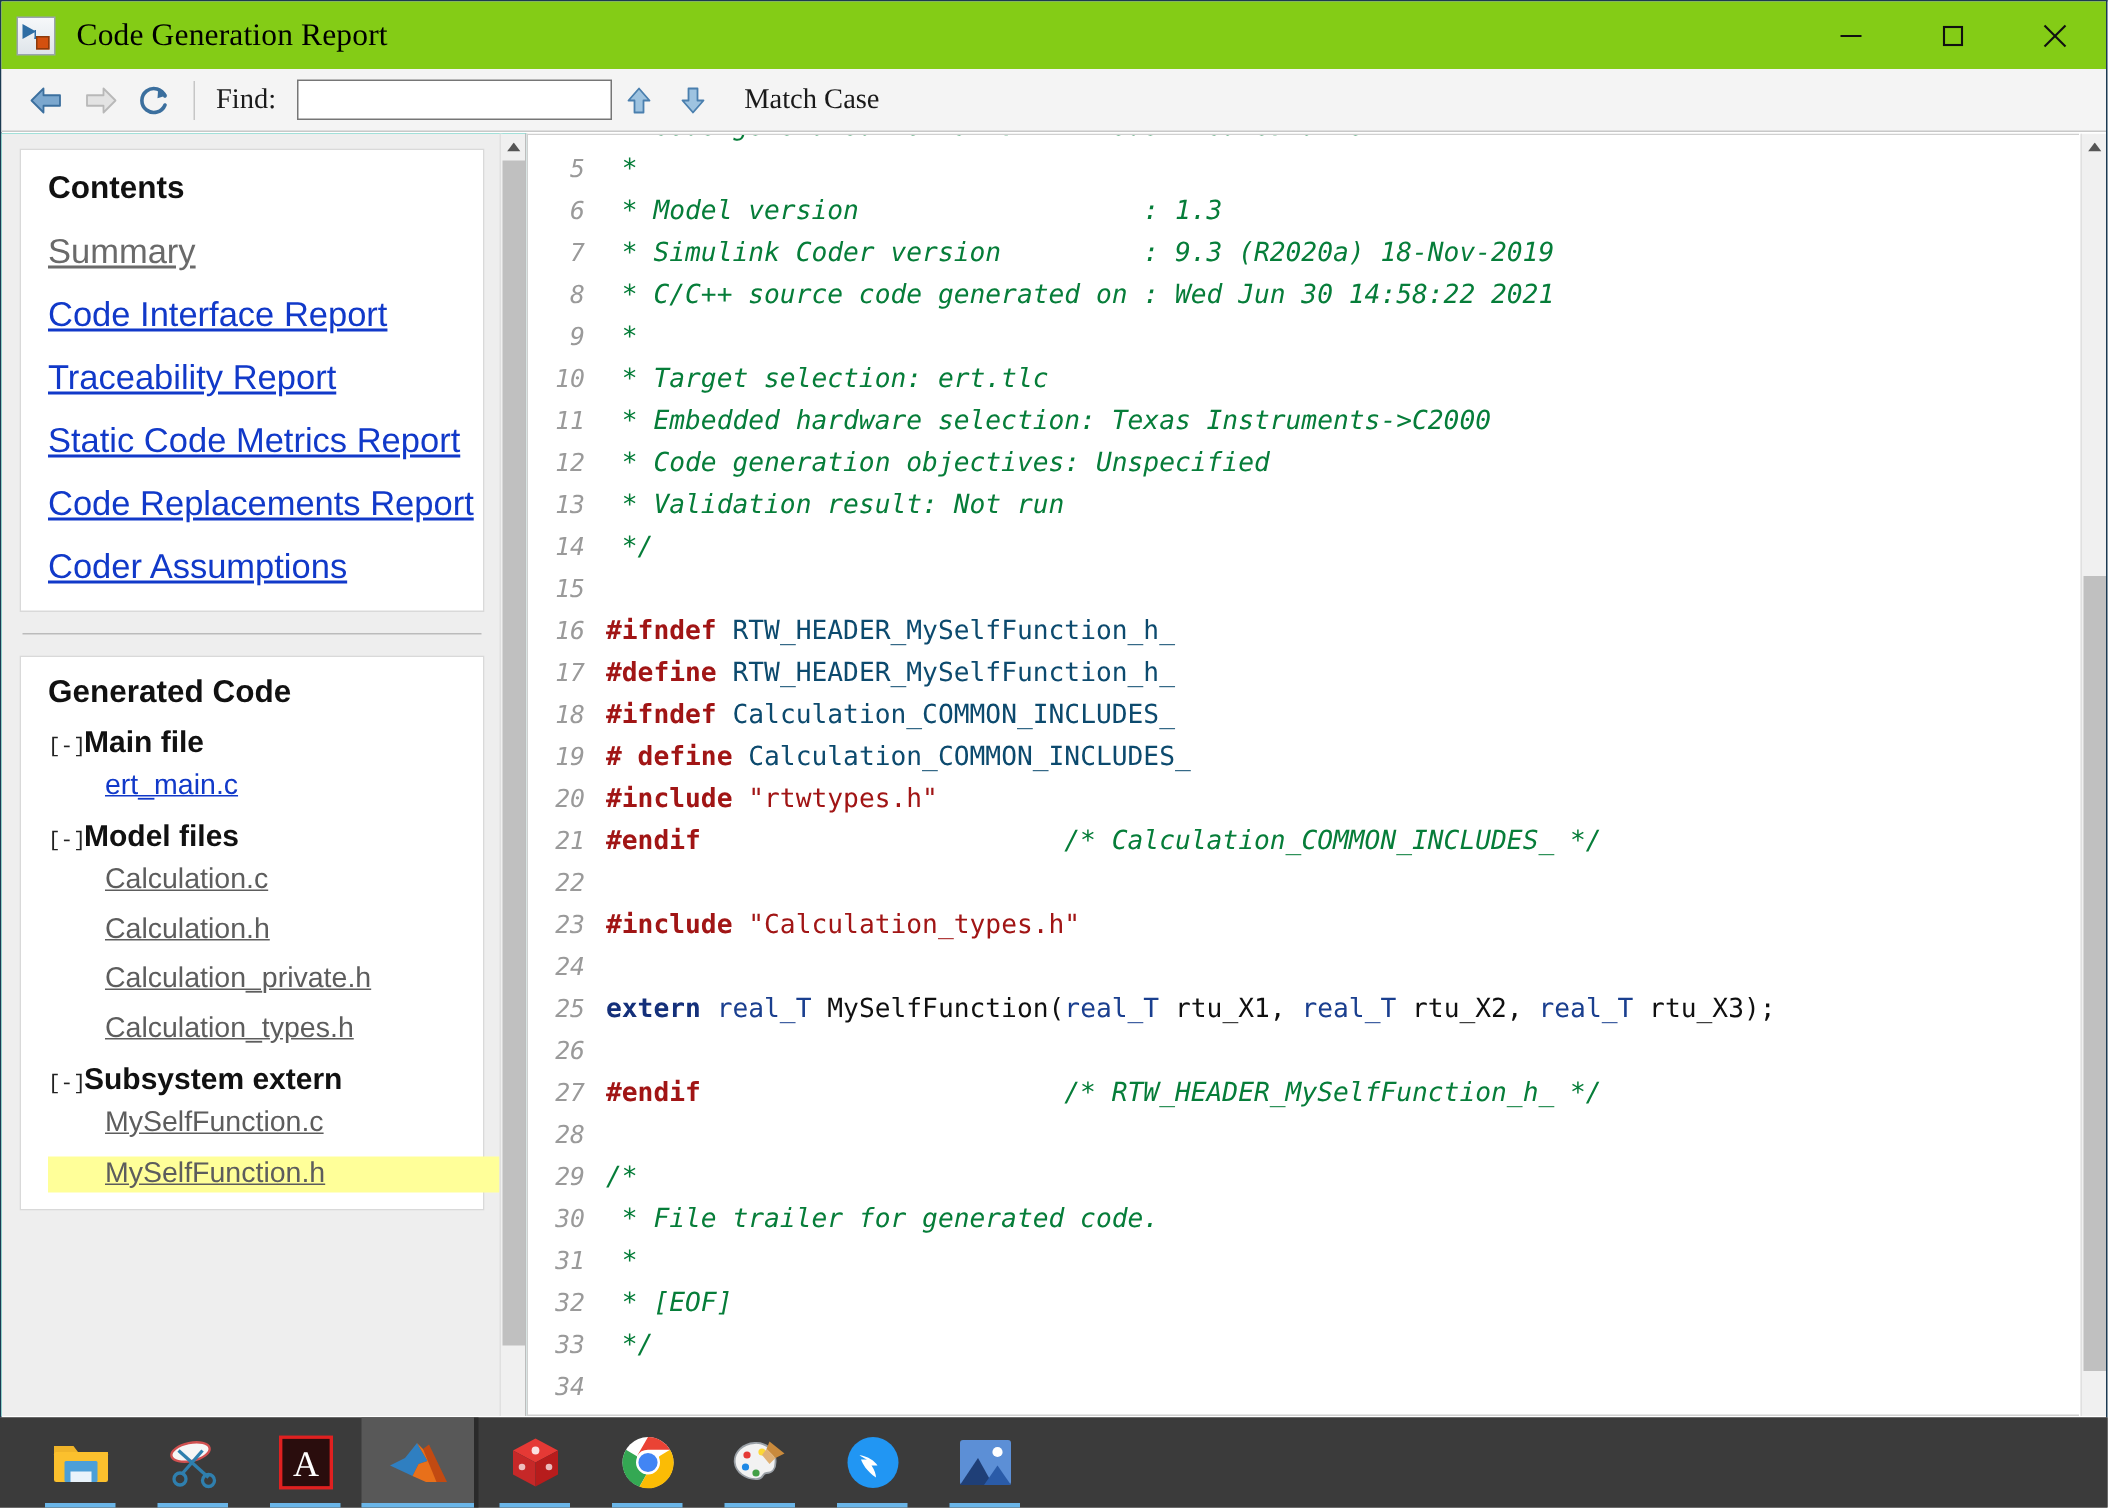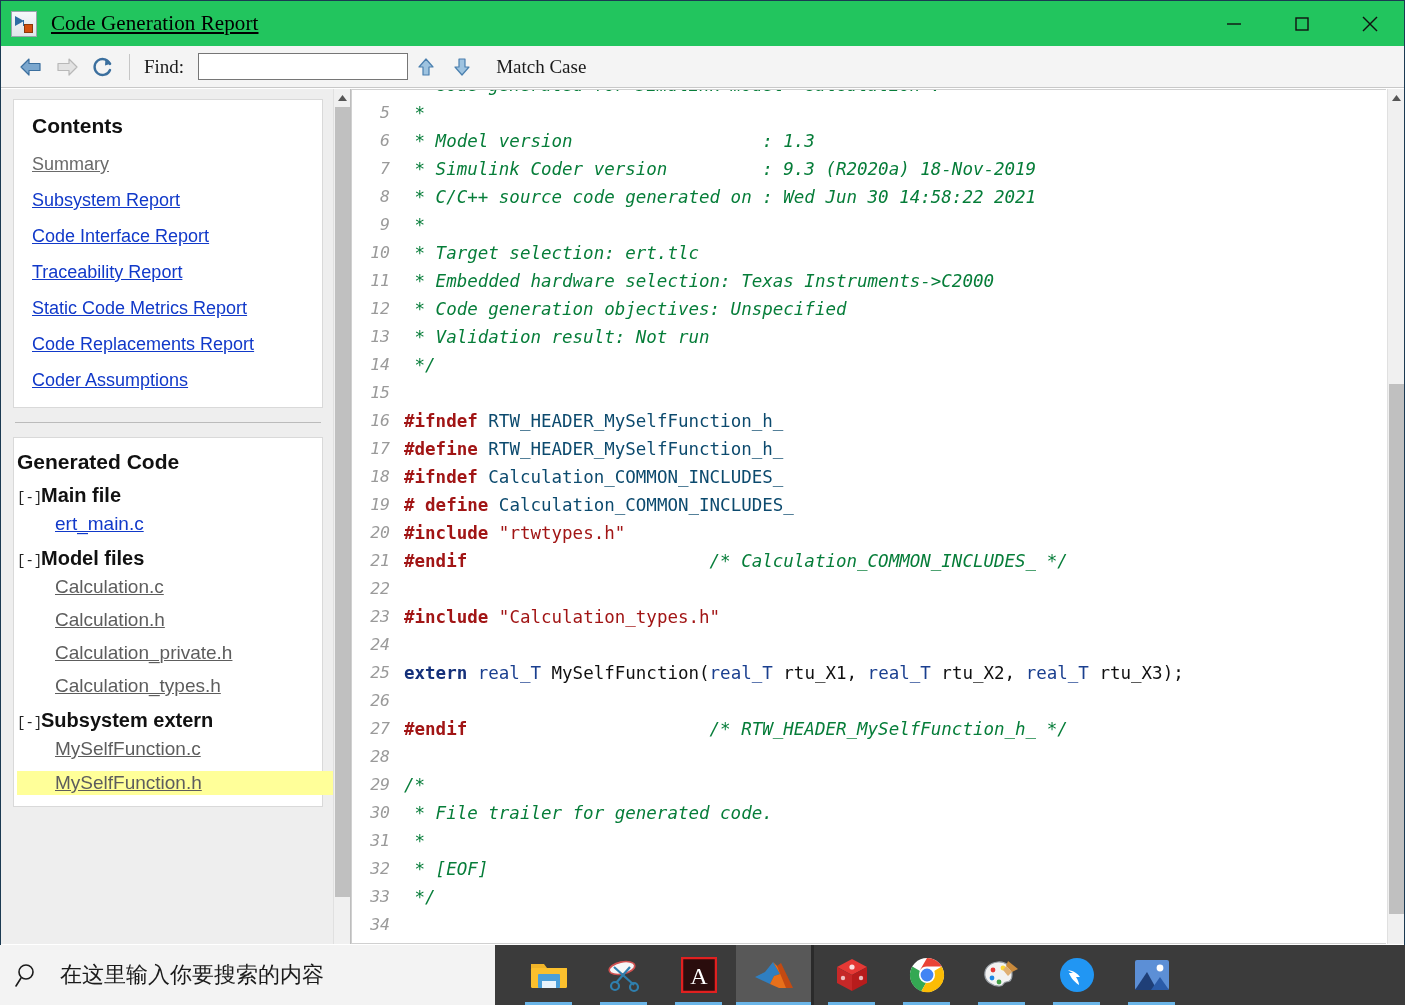--- a/index.html
+++ b/index.html
@@ -17,24 +17,23 @@
     width: 1405px; height: 945px;
     background: #ffffff;
     border: 1px solid #1b3a52;
     border-bottom: none;
   }
 
   
   #title-bar {
     position: relative;
     height: 45px;
-    background: #22c55e;
+    background: #84cc16;
     display: flex;
     align-items: center;
-    text-decoration: underline;
   }
   #title-icon {
     width: 26px; height: 26px;
     margin-left: 10px;
     flex: 0 0 auto;
     border: 1px solid #9aa4ad;
     background: linear-gradient(#f6f8fa, #dfe5ea);
     position: relative;
   }
   #title-icon .tri {
@@ -153,34 +152,34 @@
     padding: 14px 18px 14px 18px;
   }
   .panel-title {
     font-size: 21px;
     font-weight: bold;
     color: #111111;
     margin-bottom: 16px;
   }
   .toc-link {
     display: block;
-    font-size: 18px;
+    font-size: 23px;
     color: #1139c9;
     text-decoration: underline;
     margin-bottom: 15px;
     white-space: nowrap;
   }
   .toc-link.visited { color: #6a6a6a; }
   .toc-link:last-child { margin-bottom: 2px; }
   #panel-divider {
     height: 1px;
     background: #bbbbbb;
     margin: 14px 2px 14px 2px;
   }
-  #gen-panel { padding: 12px 18px 0 3px; }
+  #gen-panel { padding: 12px 18px 0 18px; }
   .gen-title {
     font-size: 21px;
     font-weight: bold;
     color: #111111;
     margin-bottom: 10px;
   }
   .group-row {
     display: flex;
     align-items: baseline;
     margin-bottom: 6px;
@@ -410,21 +409,20 @@
   </div>
 
   <div id="content">
 
     <div id="sidebar-wrap">
       <div id="sidebar">
 
         <div class="panel">
           <div class="panel-title">Contents</div>
           <a class="toc-link visited">Summary</a>
-          <a class="toc-link">Subsystem Report</a>
           <a class="toc-link">Code Interface Report</a>
           <a class="toc-link">Traceability Report</a>
           <a class="toc-link">Static Code Metrics Report</a>
           <a class="toc-link">Code Replacements Report</a>
           <a class="toc-link">Coder Assumptions</a>
         </div>
 
         <div id="panel-divider"></div>
 
         <div class="panel" id="gen-panel">
@@ -476,27 +474,20 @@
             </svg>
         </div>
         <div class="thumb" style="top:295px;height:530px;"></div>
       </div>
     </div>
 
   </div>
 </div>
 
 <div id="taskbar">
-  <div id="start-search">
-    <svg id="search-glyph" width="28" height="28" viewBox="0 0 28 28">
-      <circle cx="12" cy="11" r="7" fill="none" stroke="#1b1b1b" stroke-width="1.6"></circle>
-      <line x1="7" y1="17" x2="2" y2="25" stroke="#1b1b1b" stroke-width="1.6" stroke-linecap="round"></line>
-    </svg>
-    <span id="search-placeholder">在这里输入你要搜索的内容</span>
-  </div>
 
   <div id="tray-area">
     <div style="width:16px"></div>
 
     <div class="tb-item running">
       <svg width="40" height="36" viewBox="0 0 40 36">
         <path d="M2 7 h13 l3 4 h20 v3 H2 Z" fill="#f0b429"></path>
         <rect x="2" y="11" width="36" height="20" rx="1.5" fill="#fbc02d"></rect>
         <rect x="9" y="17" width="22" height="14" rx="1" fill="#4c9fd8"></rect>
         <rect x="13" y="24" width="14" height="7" fill="#e9f3fb"></rect>

